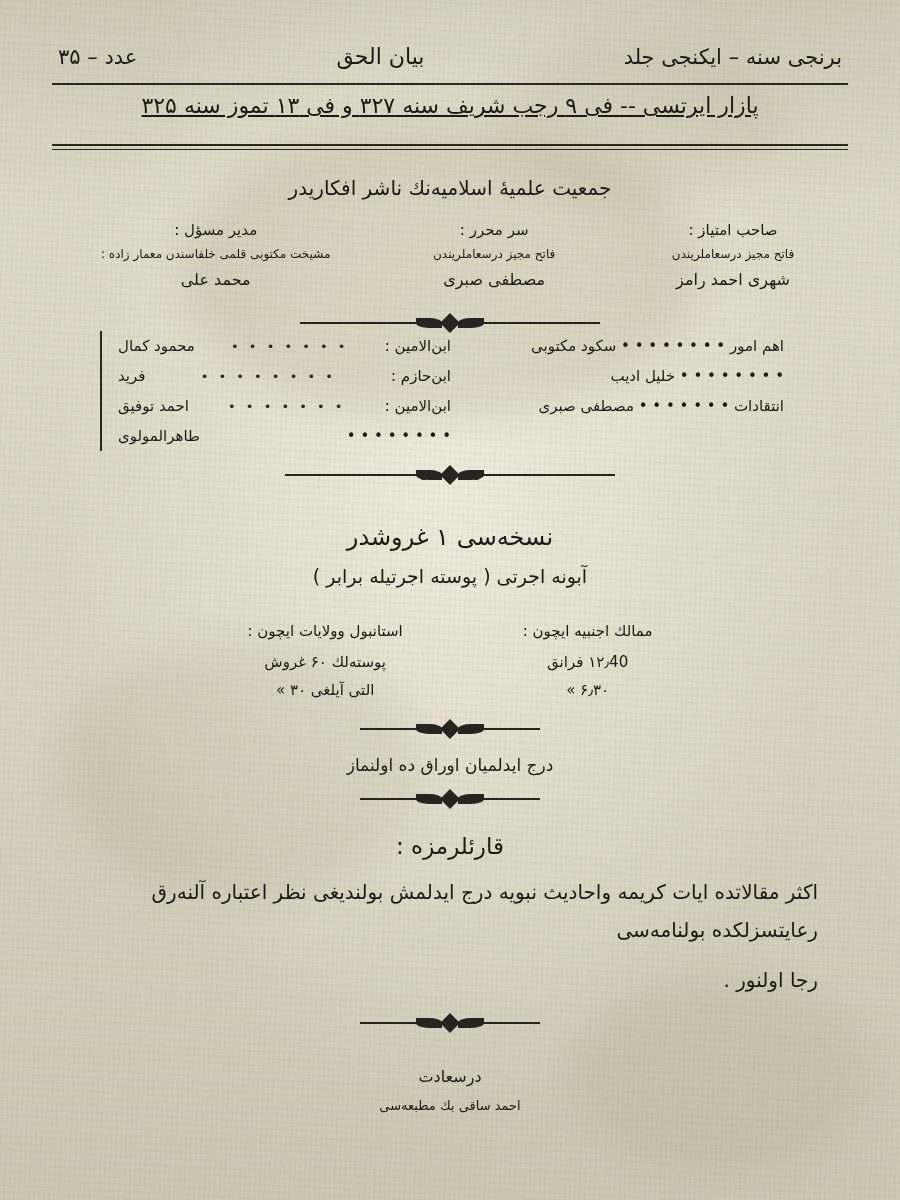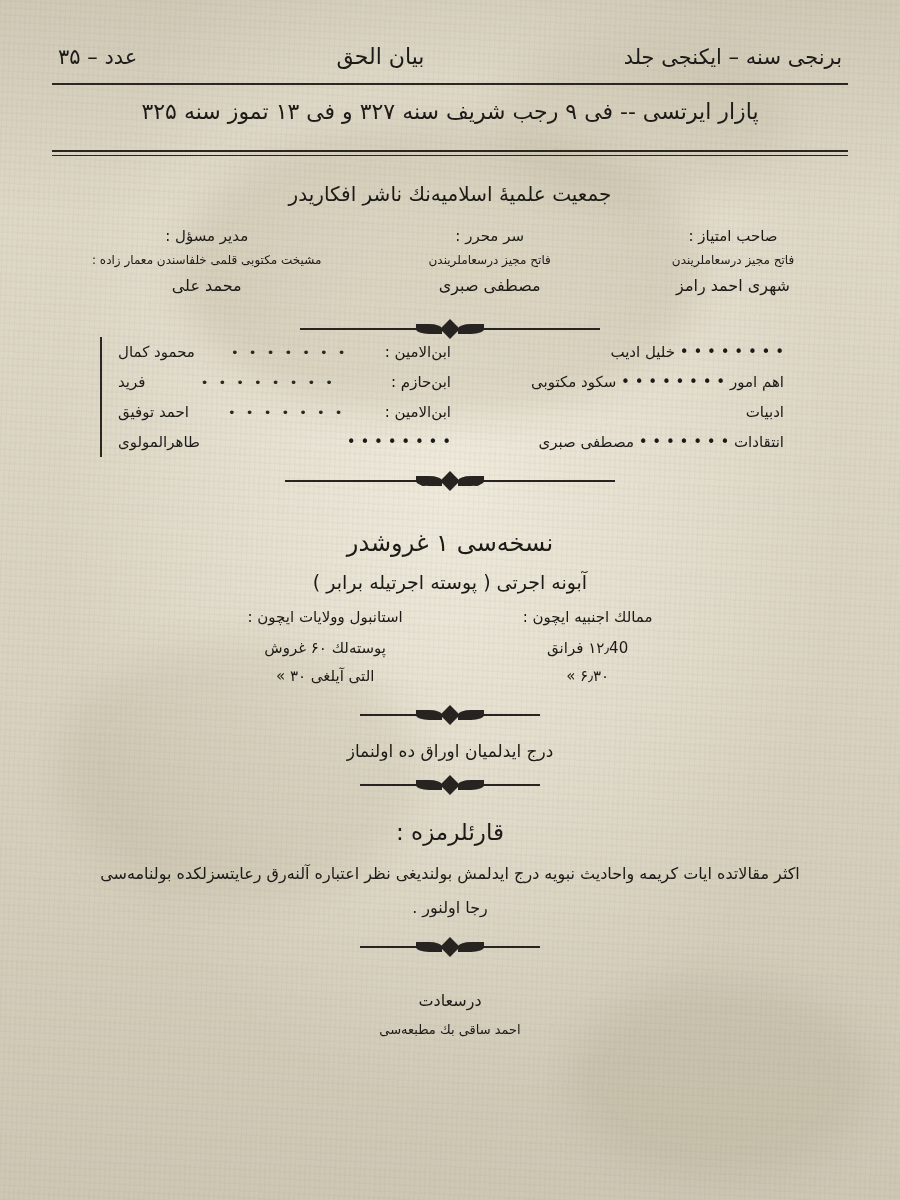--- a/index.html
+++ b/index.html
@@ -66,39 +66,40 @@
 
   .rule {
     height: 0;
     border-top: 2px solid #2a2722;
     margin: 14px 0 0 0;
   }
   .rule.thin { border-top-width: 1px; margin-top: 3px; }
 
   .dateline {
     font-size: 22px;
-    padding: 14px 0 12px 0;
+    padding: 8px 0 12px 0;
     white-space: nowrap;
+    text-decoration: underline;
   }
 
   .slogan {
     font-size: 20px;
     margin: 26px 0 8px 0;
     text-align: center;
   }
 
   .credits {
     display: flex;
     justify-content: space-between;
     align-items: flex-start;
     margin: 18px 40px 0 40px;
     font-size: 15px;
     line-height: 1.7;
   }
-  .credit-col { text-align: center; min-width: 150px; }
+  .credit-col { text-align: center; min-width: 150px; margin-left: 9px; }
   .credit-col .c-head { font-size: 15px; }
   .credit-col .c-sub  { font-size: 12px; }
   .credit-col .c-name { font-size: 16px; margin-top: 2px; }
 
   .orn {
     margin: 22px auto 0 auto;
     width: 300px;
     height: 16px;
     position: relative;
   }
@@ -187,34 +188,35 @@
   }
   .subs {
     display: flex;
     justify-content: center;
     gap: 120px;
     margin-top: 8px;
     font-size: 15px;
     line-height: 1.9;
   }
   .subs-col { text-align: center; }
-  .subs-col .s-head { margin-bottom: 2px; }
+  .subs-col .s-head { margin-bottom: 2px; margin-top: 20px; }
 
   .note {
     font-size: 17px;
     margin: 18px 0 0 0;
   }
   .readers-title {
     font-size: 23px;
     margin: 26px 0 14px 0;
   }
   .readers-body {
-    font-size: 16px;
+    font-size: 20px;
     line-height: 1.9;
-    margin: 4px 30px;
+    margin: 12px 30px;
+    text-align: right;
   }
   .imprint {
     font-size: 16px;
     margin-top: 30px;
     line-height: 2.0;
   }
   .imprint .i-2 { font-size: 13px; }
 
   .blockline { margin-top: 16px; }
 </style>
@@ -266,27 +268,24 @@
   <div class="orn">
     <span class="lobe l"></span>
     <span class="lobe r"></span>
     <span class="dia"></span>
   </div>
 
 
   <div class="toc">
     <div class="toc-col left">
       <div class="toc-row">
+        <span class="t-title">اهم امور • • • • • • • • سكود مكتوبی</span>
+      </div>
+      <div class="toc-row">
         <span class="t-title">• • • • • • • • خلیل ادیب</span>
-      </div>
-      <div class="toc-row">
-        <span class="t-title">اهم امور • • • • • • • • سكود مكتوبی</span>
-      </div>
-      <div class="toc-row">
-        <span class="t-title">ادبیات</span>
       </div>
       <div class="toc-row">
         <span class="t-title">انتقادات • • • • • • • مصطفی صبری</span>
       </div>
     </div>
     <div class="toc-col right">
       <div class="toc-row">
         <span class="t-title">ابن‌الامین :</span>
         <span class="t-dots">• • • • • • •</span>
         <span class="t-author">محمود كمال</span>

